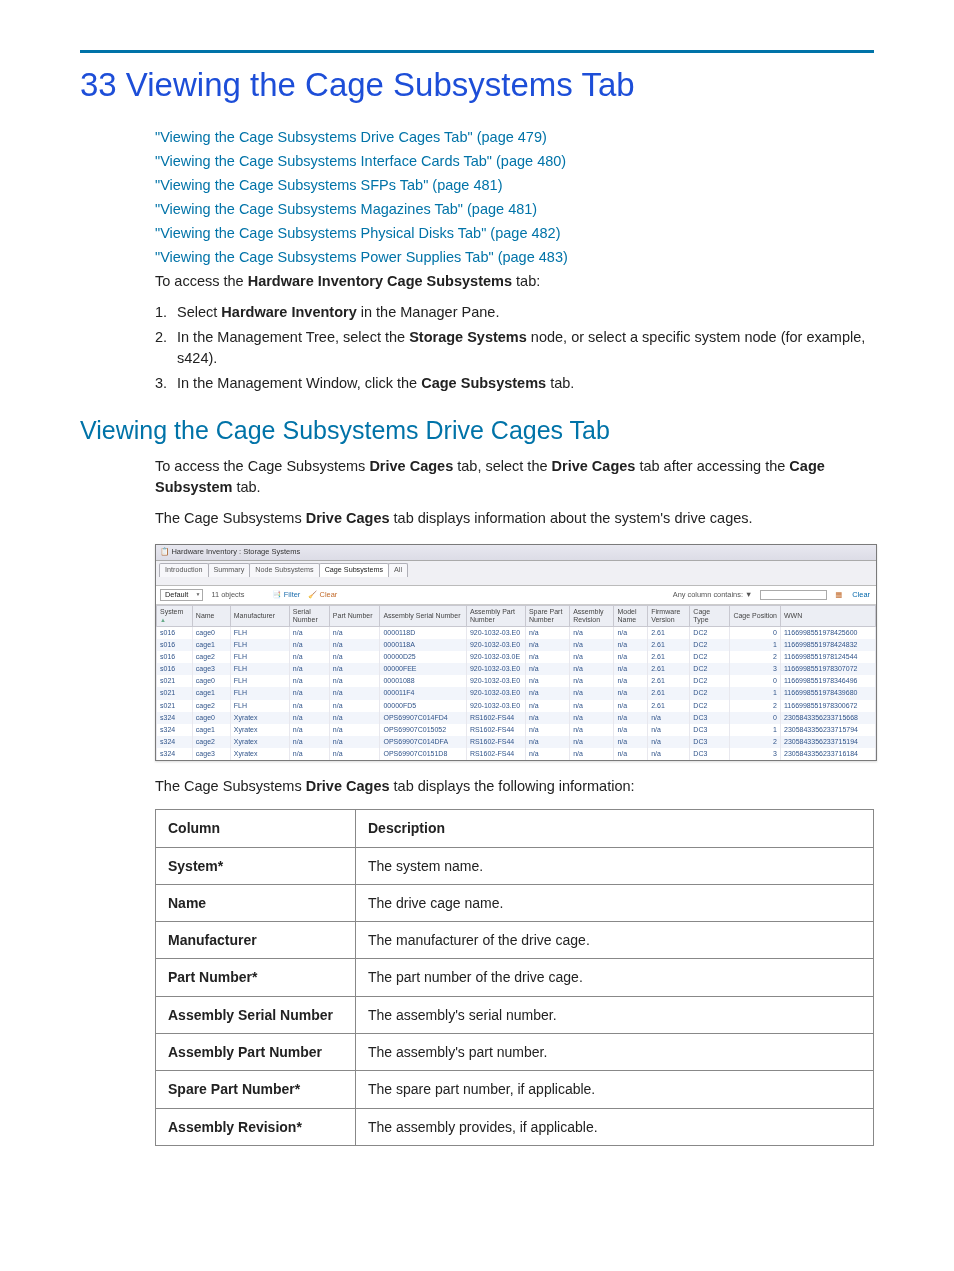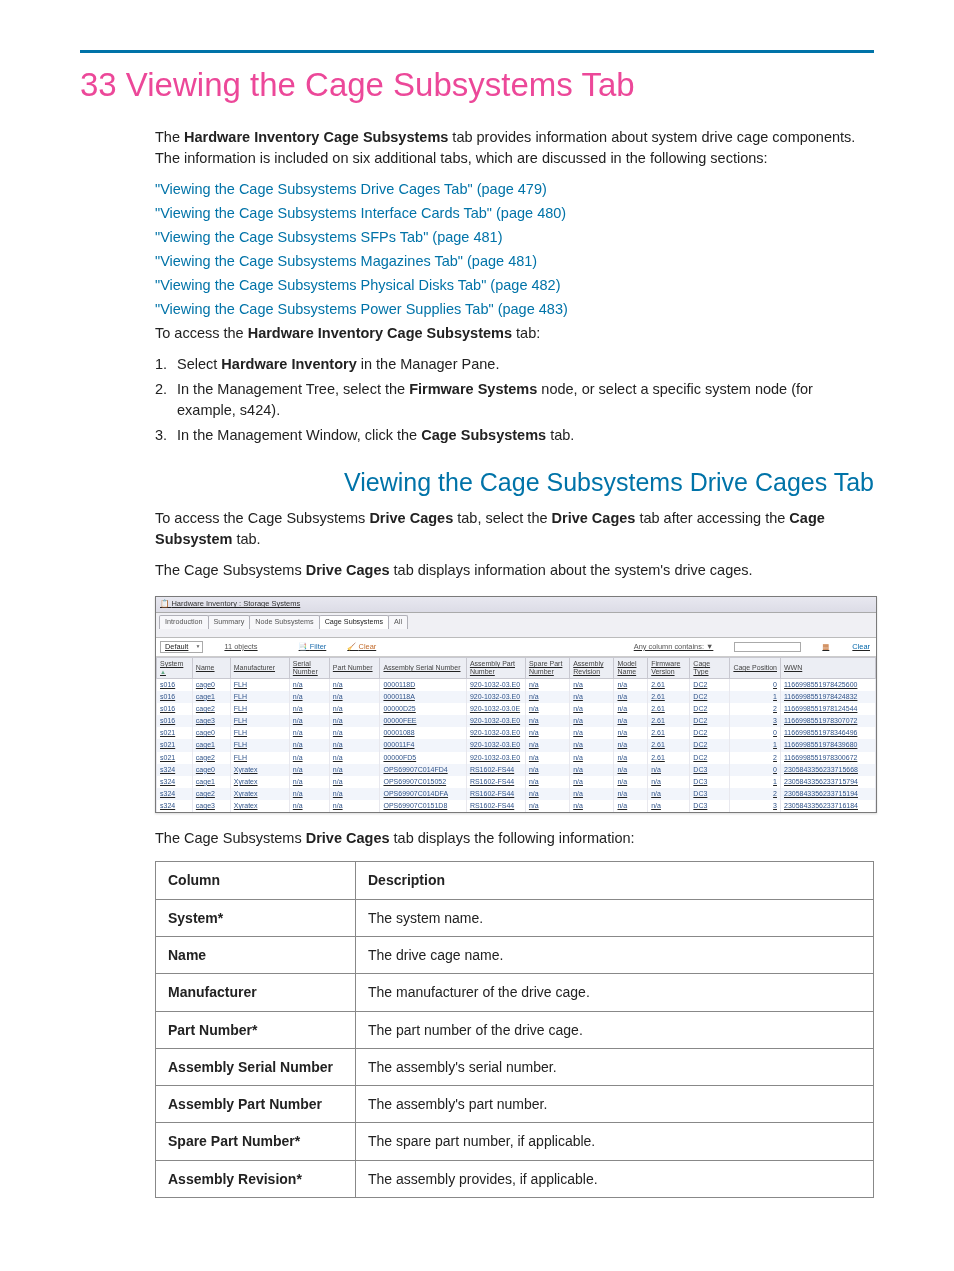--- a/index.html
+++ b/index.html
@@ -10,29 +10,28 @@
     padding: 50px 80px 30px 80px;
     line-height: 1.45;
   }
   .top-rule {
     border-top: 3px solid #0073a8;
     margin-bottom: 8px;
   }
   h1 {
     font-weight: 300;
     font-size: 33px;
-    color: #ec4899;
+    color: #1d4ed8;
     margin: 0 0 18px 0;
   }
   h2 {
     font-weight: 300;
     font-size: 25px;
     color: #0073a8;
     margin: 18px 0 8px 0;
-    text-align: right;
   }
   .body-indent {
     margin-left: 75px;
   }
   .intro-para {
     margin: 0 0 10px 0;
   }
   .link {
     color: #0073a8;
     margin: 3px 0;
@@ -44,21 +43,20 @@
     display: inline-block;
     width: 22px;
   }
   .screenshot {
     margin: 15px 0 15px 75px;
     border: 1px solid #7a7a7a;
     font-size: 7.4px;
     background: #fff;
     width: 720px;
     box-shadow: 0 1px 2px rgba(0,0,0,0.15);
-    text-decoration: underline;
   }
   .ss-title {
     background: linear-gradient(#e8e8f0,#dcdce6);
     padding: 2px 4px;
     color: #333;
     border-bottom: 1px solid #aaa;
     font-size: 7.5px;
   }
   .ss-tabs, .ss-subtabs {
     padding: 2px 3px 8px 3px;
@@ -79,21 +77,21 @@
   .ss-tab.active, .ss-subtab.active {
     background: #fff;
     color: #222;
   }
   .ss-filterbar {
     display: flex;
     align-items: center;
     padding: 3px 4px;
     border-bottom: 1px solid #ccc;
     background: #fff;
-    gap: 21px;
+    gap: 8px;
   }
   .ss-default {
     border: 1px solid #aaa;
     padding: 0 14px 0 4px;
     background: #fff;
     position: relative;
   }
   .ss-default:after {
     content: "▼";
     font-size: 5px;
@@ -169,23 +167,20 @@
   .sort-arrow { color:#6a8; font-size:6px; }
 </style>
 </head>
 <body>
 
 <div class="top-rule"></div>
 
 <h1>33 Viewing the Cage Subsystems Tab</h1>
 
 <div class="body-indent">
-  <p class="intro-para">
-    <span>The </span><span class="bold">Hardware Inventory Cage Subsystems</span><span> tab provides information about system drive cage components. The information is included on six additional tabs, which are discussed in the following sections:</span>
-  </p>
 
   <div id="links-container">
       <div class="link">"Viewing the Cage Subsystems Drive Cages Tab" (page 479)</div>
       <div class="link">"Viewing the Cage Subsystems Interface Cards Tab" (page 480)</div>
       <div class="link">"Viewing the Cage Subsystems SFPs Tab" (page 481)</div>
       <div class="link">"Viewing the Cage Subsystems Magazines Tab" (page 481)</div>
       <div class="link">"Viewing the Cage Subsystems Physical Disks Tab" (page 482)</div>
       <div class="link">"Viewing the Cage Subsystems Power Supplies Tab" (page 483)</div>
     </div>
 
@@ -193,21 +188,21 @@
     <span>To access the </span><span class="bold">Hardware Inventory Cage Subsystems</span><span> tab:</span>
   </p>
 
   <div id="steps-container">
       <div class="steps" style="display: flex;">
         <span class="num">1.</span>
         <span style="flex:1">Select <span class="bold">Hardware Inventory</span> in the Manager Pane.</span>
       </div>
       <div class="steps" style="display: flex;">
         <span class="num">2.</span>
-        <span style="flex:1">In the Management Tree, select the <span class="bold">Firmware Systems</span> node, or select a specific system node (for example, s424).</span>
+        <span style="flex:1">In the Management Tree, select the <span class="bold">Storage Systems</span> node, or select a specific system node (for example, s424).</span>
       </div>
       <div class="steps" style="display: flex;">
         <span class="num">3.</span>
         <span style="flex:1">In the Management Window, click the <span class="bold">Cage Subsystems</span> tab.</span>
       </div>
     </div>
 </div>
 
 <h2>Viewing the Cage Subsystems Drive Cages Tab</h2>
 

